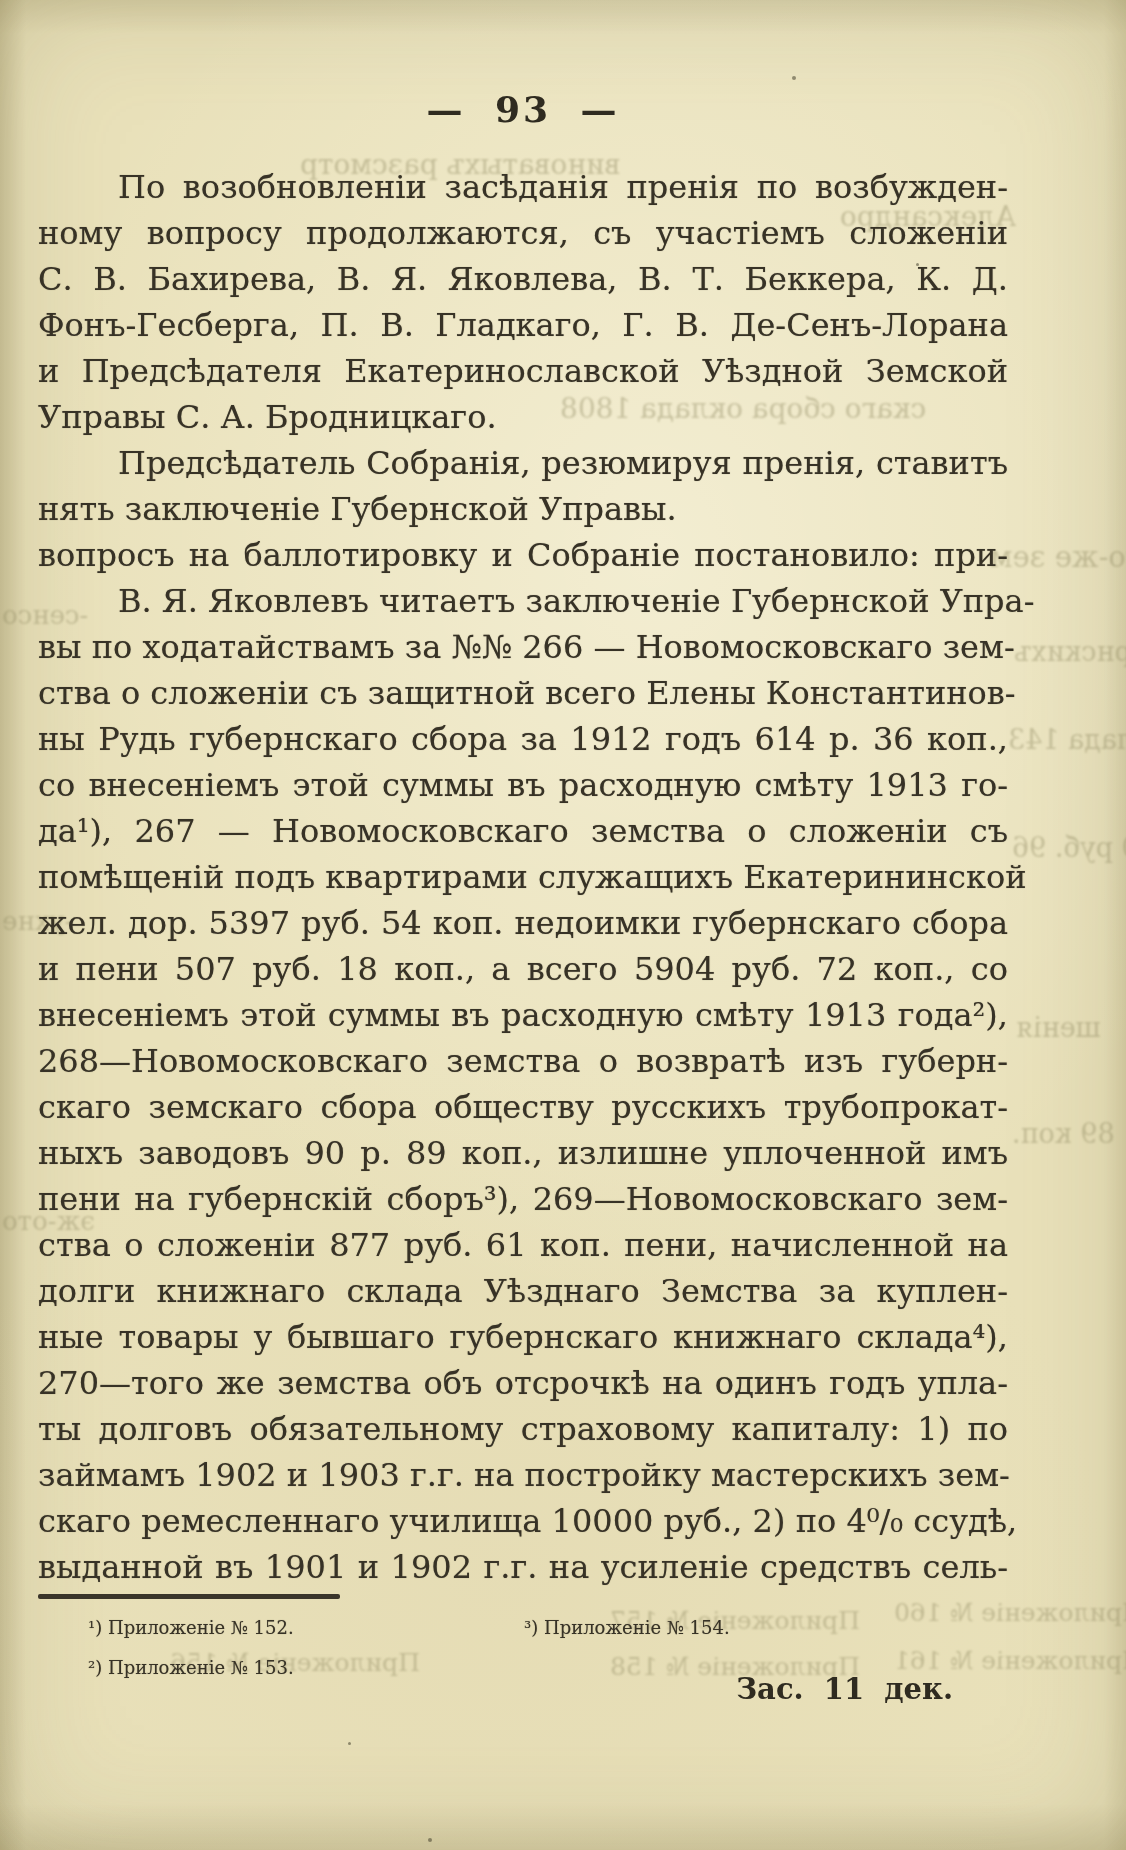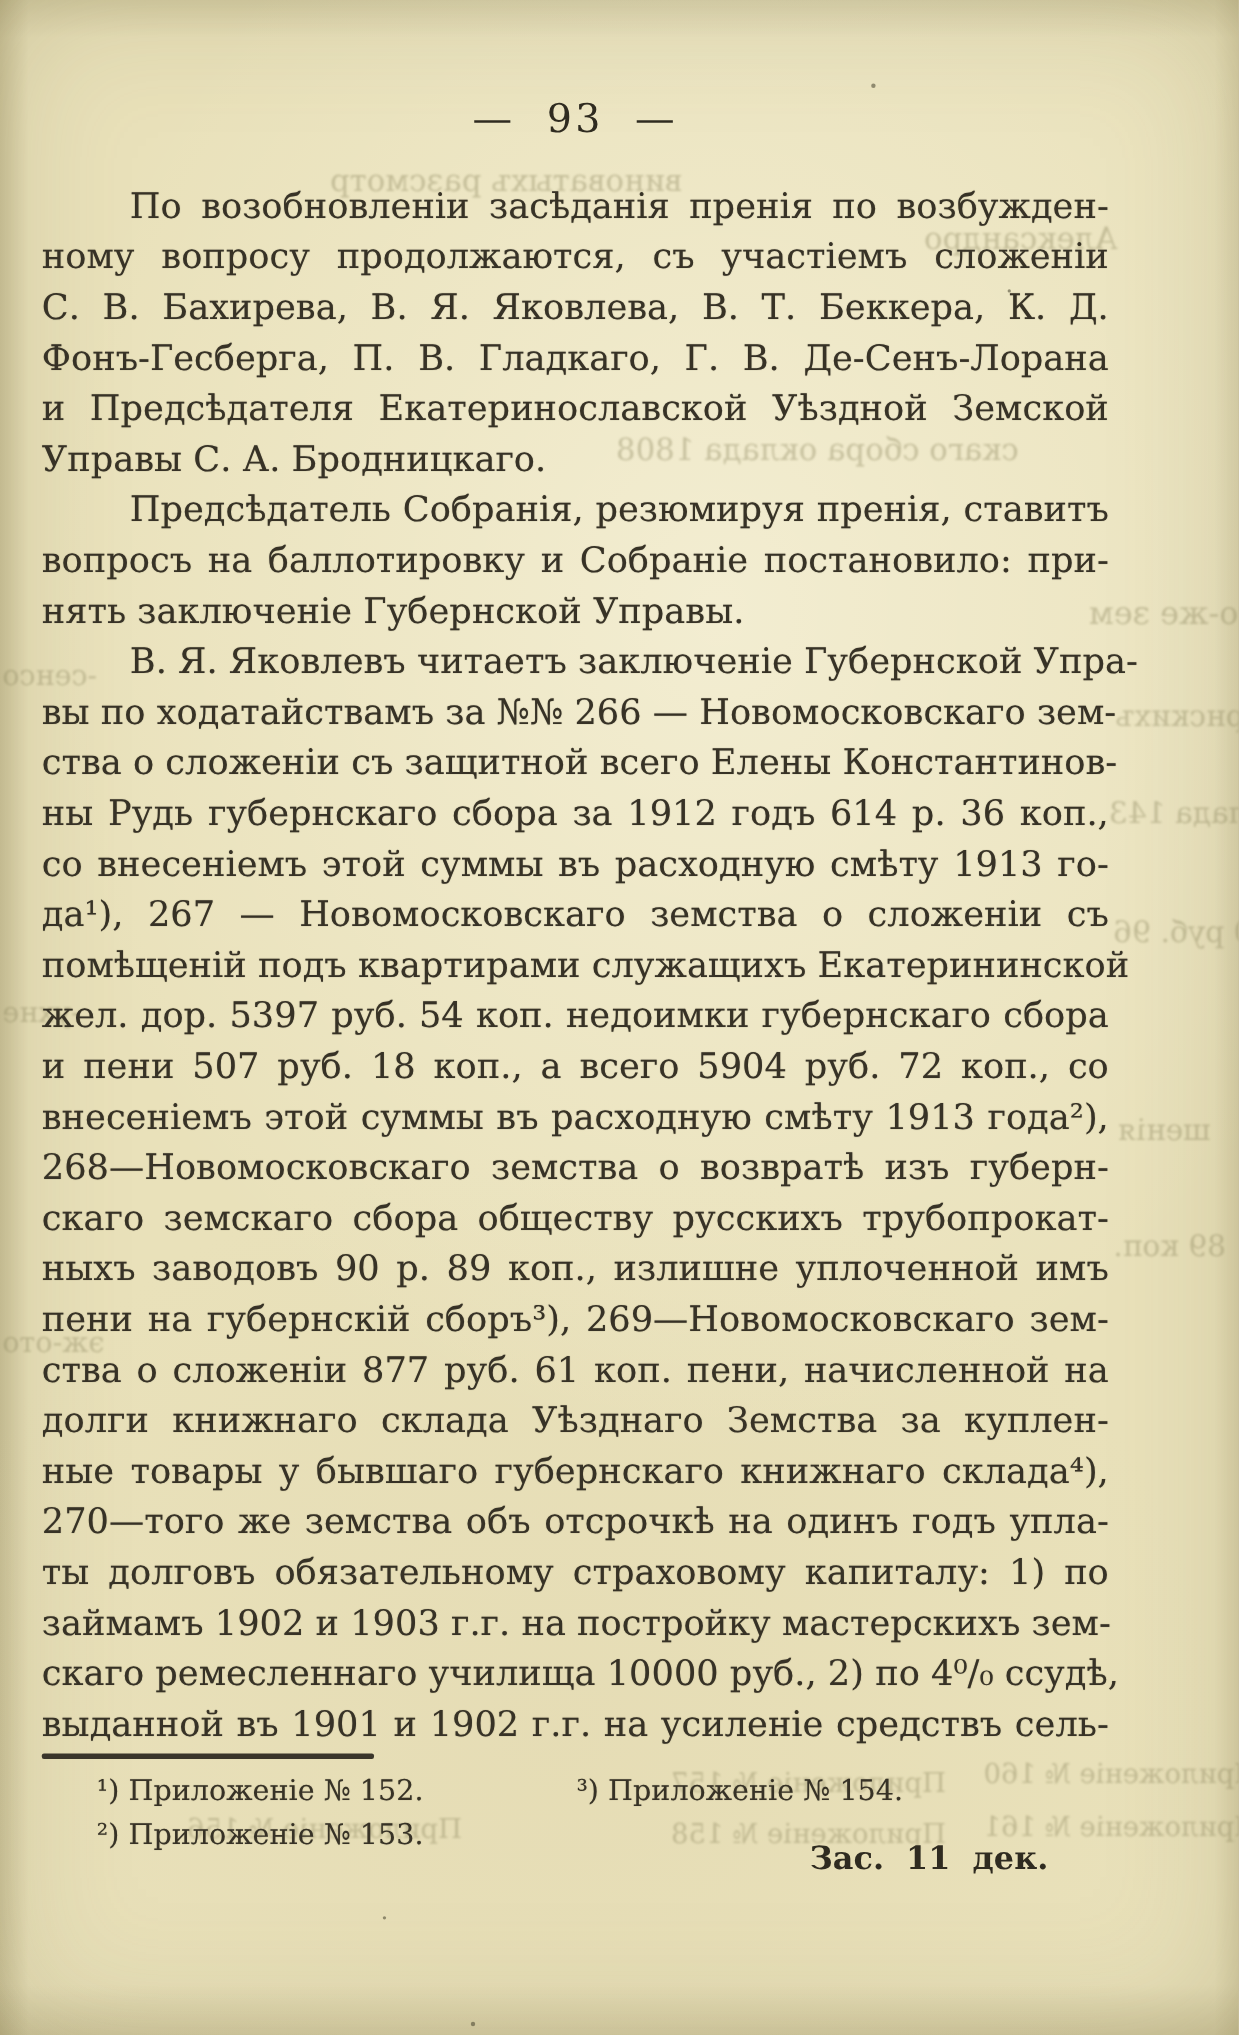--- a/index.html
+++ b/index.html
@@ -16,21 +16,21 @@
       radial-gradient(ellipse 900px 1100px at 58% 30%, rgba(255,252,238,0.45), rgba(255,252,238,0) 70%),
       radial-gradient(ellipse 800px 700px at 45% 85%, rgba(226,216,176,0.5), rgba(226,216,176,0) 75%),
       linear-gradient(90deg, rgba(125,113,66,0.25) 0px, rgba(125,113,66,0) 26px),
       linear-gradient(-90deg, rgba(125,113,66,0.14) 0px, rgba(125,113,66,0) 22px),
       linear-gradient(180deg, rgba(125,113,66,0.16) 0px, rgba(125,113,66,0) 34px),
       linear-gradient(0deg, rgba(125,113,66,0.20) 0px, rgba(125,113,66,0) 46px);
     box-shadow: inset 0 0 120px rgba(110,98,52,0.22);
   }
   .page-number{
     position:absolute;left:38px;top:88px;width:970px;height:44px;
-    text-align:center;font-size:36px;font-weight:normal;color:#2f2b20;
+    text-align:center;font-size:36px;font-weight:bold;color:#2f2b20;
     letter-spacing:3px;word-spacing:14px;
   }
   .body-text{
     position:absolute;left:38px;top:164px;width:970px;color:#373226;
     font-size:32px;
   }
   .line{
     height:46px;line-height:46px;white-space:nowrap;overflow:visible;
     text-align:justify;text-align-last:justify;text-justify:inter-word;
     text-shadow:0 0 1px rgba(55,50,38,0.45);
@@ -39,21 +39,21 @@
   .line.no-just{text-align-last:left;}
   .fn-rule{
     position:absolute;left:38px;top:1594px;width:302px;height:5px;
     background:#3a352a;border-radius:2px;
   }
   .footnotes{position:absolute;left:0;top:1608px;width:1126px;height:110px;color:#373226;}
   .fn-col{position:absolute;top:0;}
   .fn-col.c0{left:88px;}
   .fn-col.c1{left:524px;}
   .fn-line{
-    height:40px;line-height:40px;font-size:26px;white-space:nowrap;
+    height:40px;line-height:40px;font-size:18px;white-space:nowrap;
     text-shadow:0 0 1px rgba(55,50,38,0.4);
   }
   .session-note{
     position:absolute;right:173px;top:1672px;height:34px;line-height:34px;
     font-size:29px;font-weight:bold;color:#2f2b20;word-spacing:10px;text-align:center;
   }
   .bleed-layer{position:absolute;left:0;top:0;width:1126px;height:1850px;pointer-events:none;}
   .bleed{
     position:absolute;white-space:nowrap;color:#8f8961;opacity:0.42;
     transform:scaleX(-1);filter:blur(1.1px);font-family:"DejaVu Serif",serif;
@@ -94,22 +94,22 @@
       <div>
         <div class="line indent">По возобновленіи засѣданія пренія по возбужден-</div>
         <div class="line">ному вопросу продолжаются, съ участіемъ сложеніи</div>
         <div class="line">С. В. Бахирева, В. Я. Яковлева, В. Т. Беккера, К. Д.</div>
         <div class="line">Фонъ-Гесберга, П. В. Гладкаго, Г. В. Де-Сенъ-Лорана</div>
         <div class="line">и Предсѣдателя Екатеринославской Уѣздной Земской</div>
         <div class="line no-just">Управы С. А. Бродницкаго.</div>
       </div>
       <div>
         <div class="line indent">Предсѣдатель Собранія, резюмируя пренія, ставитъ</div>
+        <div class="line no-just">нять заключеніе Губернской Управы.</div>
         <div class="line">вопросъ на баллотировку и Собраніе постановило: при-</div>
-        <div class="line no-just">нять заключеніе Губернской Управы.</div>
       </div>
       <div>
         <div class="line indent">В. Я. Яковлевъ читаетъ заключеніе Губернской Упра-</div>
         <div class="line">вы по ходатайствамъ за №№ 266 — Новомосковскаго зем-</div>
         <div class="line">ства о сложеніи съ защитной всего Елены Константинов-</div>
         <div class="line">ны Рудь губернскаго сбора за 1912 годъ 614 р. 36 коп.,</div>
         <div class="line">со внесеніемъ этой суммы въ расходную смѣту 1913 го-</div>
         <div class="line">да¹), 267 — Новомосковскаго земства о сложеніи съ</div>
         <div class="line">помѣщеній подъ квартирами служащихъ Екатерининской</div>
         <div class="line">жел. дор. 5397 руб. 54 коп. недоимки губернскаго сбора</div>

